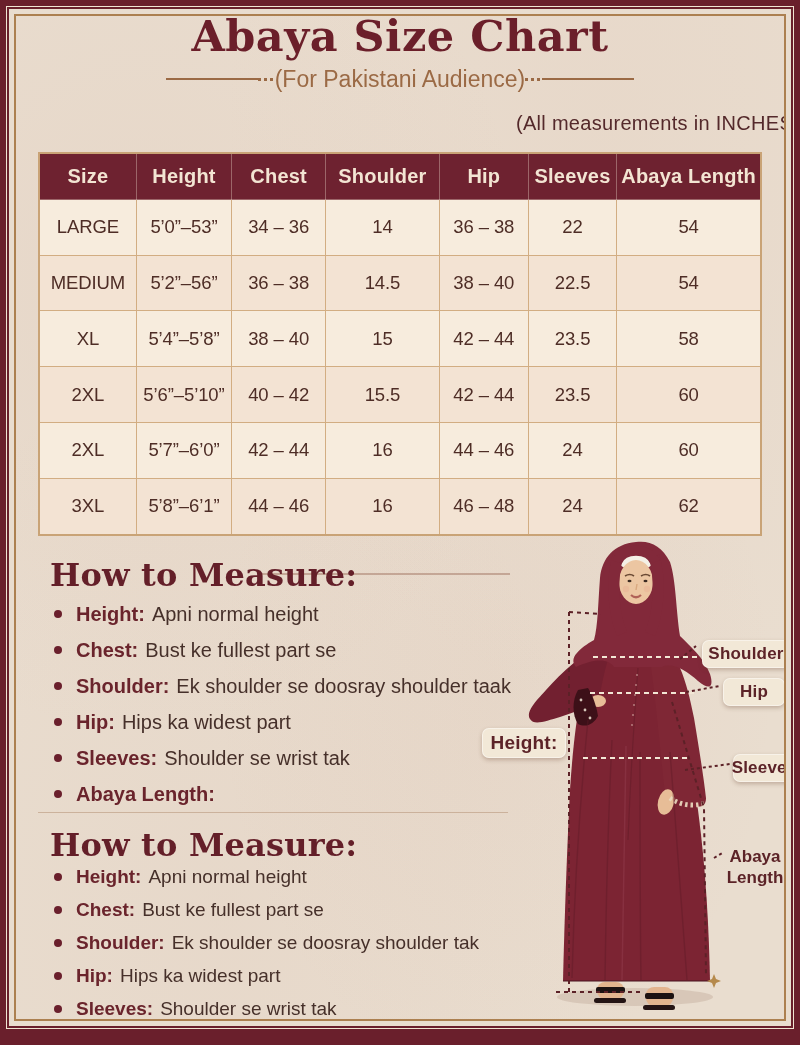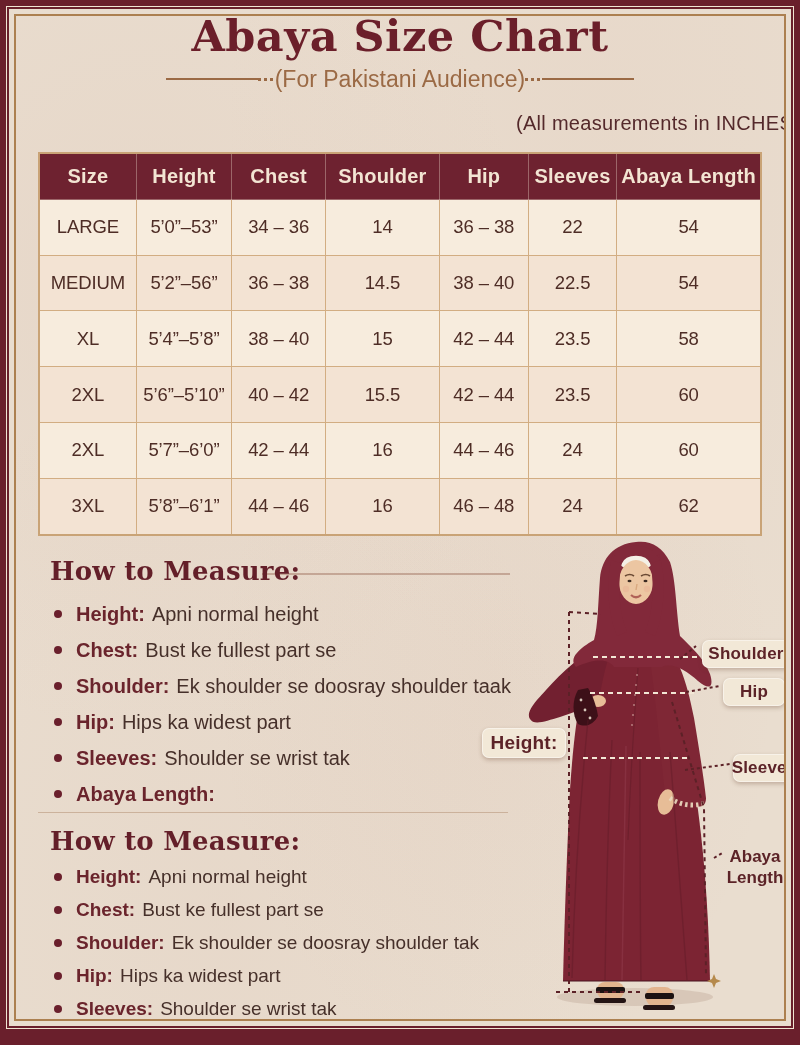--- a/index.html
+++ b/index.html
@@ -48,21 +48,21 @@
     border:1px solid #d2ad82;text-align:center;vertical-align:middle;
     font-size:18.5px;color:#4e2d26;letter-spacing:-0.1px;}
   .size-table tbody tr:nth-child(odd) td{background:#f7ecdd;}
   .size-table tbody tr:nth-child(even) td{background:#f3e3d3;}
   .col-size{width:13.4%;}.col-height{width:13.2%;}.col-chest{width:13.0%;}
   .col-shoulder{width:15.8%;}.col-hip{width:12.3%;}.col-sleeves{width:12.2%;}
   .col-abaya{width:20.1%;}
 
   .measure-heading{position:absolute;z-index:5;
     font-family:"DejaVu Serif","Liberation Serif",serif;font-weight:bold;
-    font-size:26px;color:#641f29;letter-spacing:0.2px;}
+    font-size:32px;color:#641f29;letter-spacing:0.2px;}
   .heading-rule{position:absolute;height:2px;background:#a87d6b;opacity:.55;z-index:4;}
   .section-divider{position:absolute;left:38px;top:812px;width:470px;height:1px;
     background:#c4a890;opacity:.8;z-index:4;}
 
   .measure-list{position:absolute;z-index:5;list-style:none;margin:0;padding:0;}
   .measure-list li{display:flex;align-items:center;}
   .list-1 li{height:36px;font-size:20px;}
   .list-2 li{height:33px;font-size:19px;}
   .bullet-dot{width:8px;height:8px;border-radius:50%;background:#6a1f2c;
     margin-right:14px;flex:0 0 auto;}

